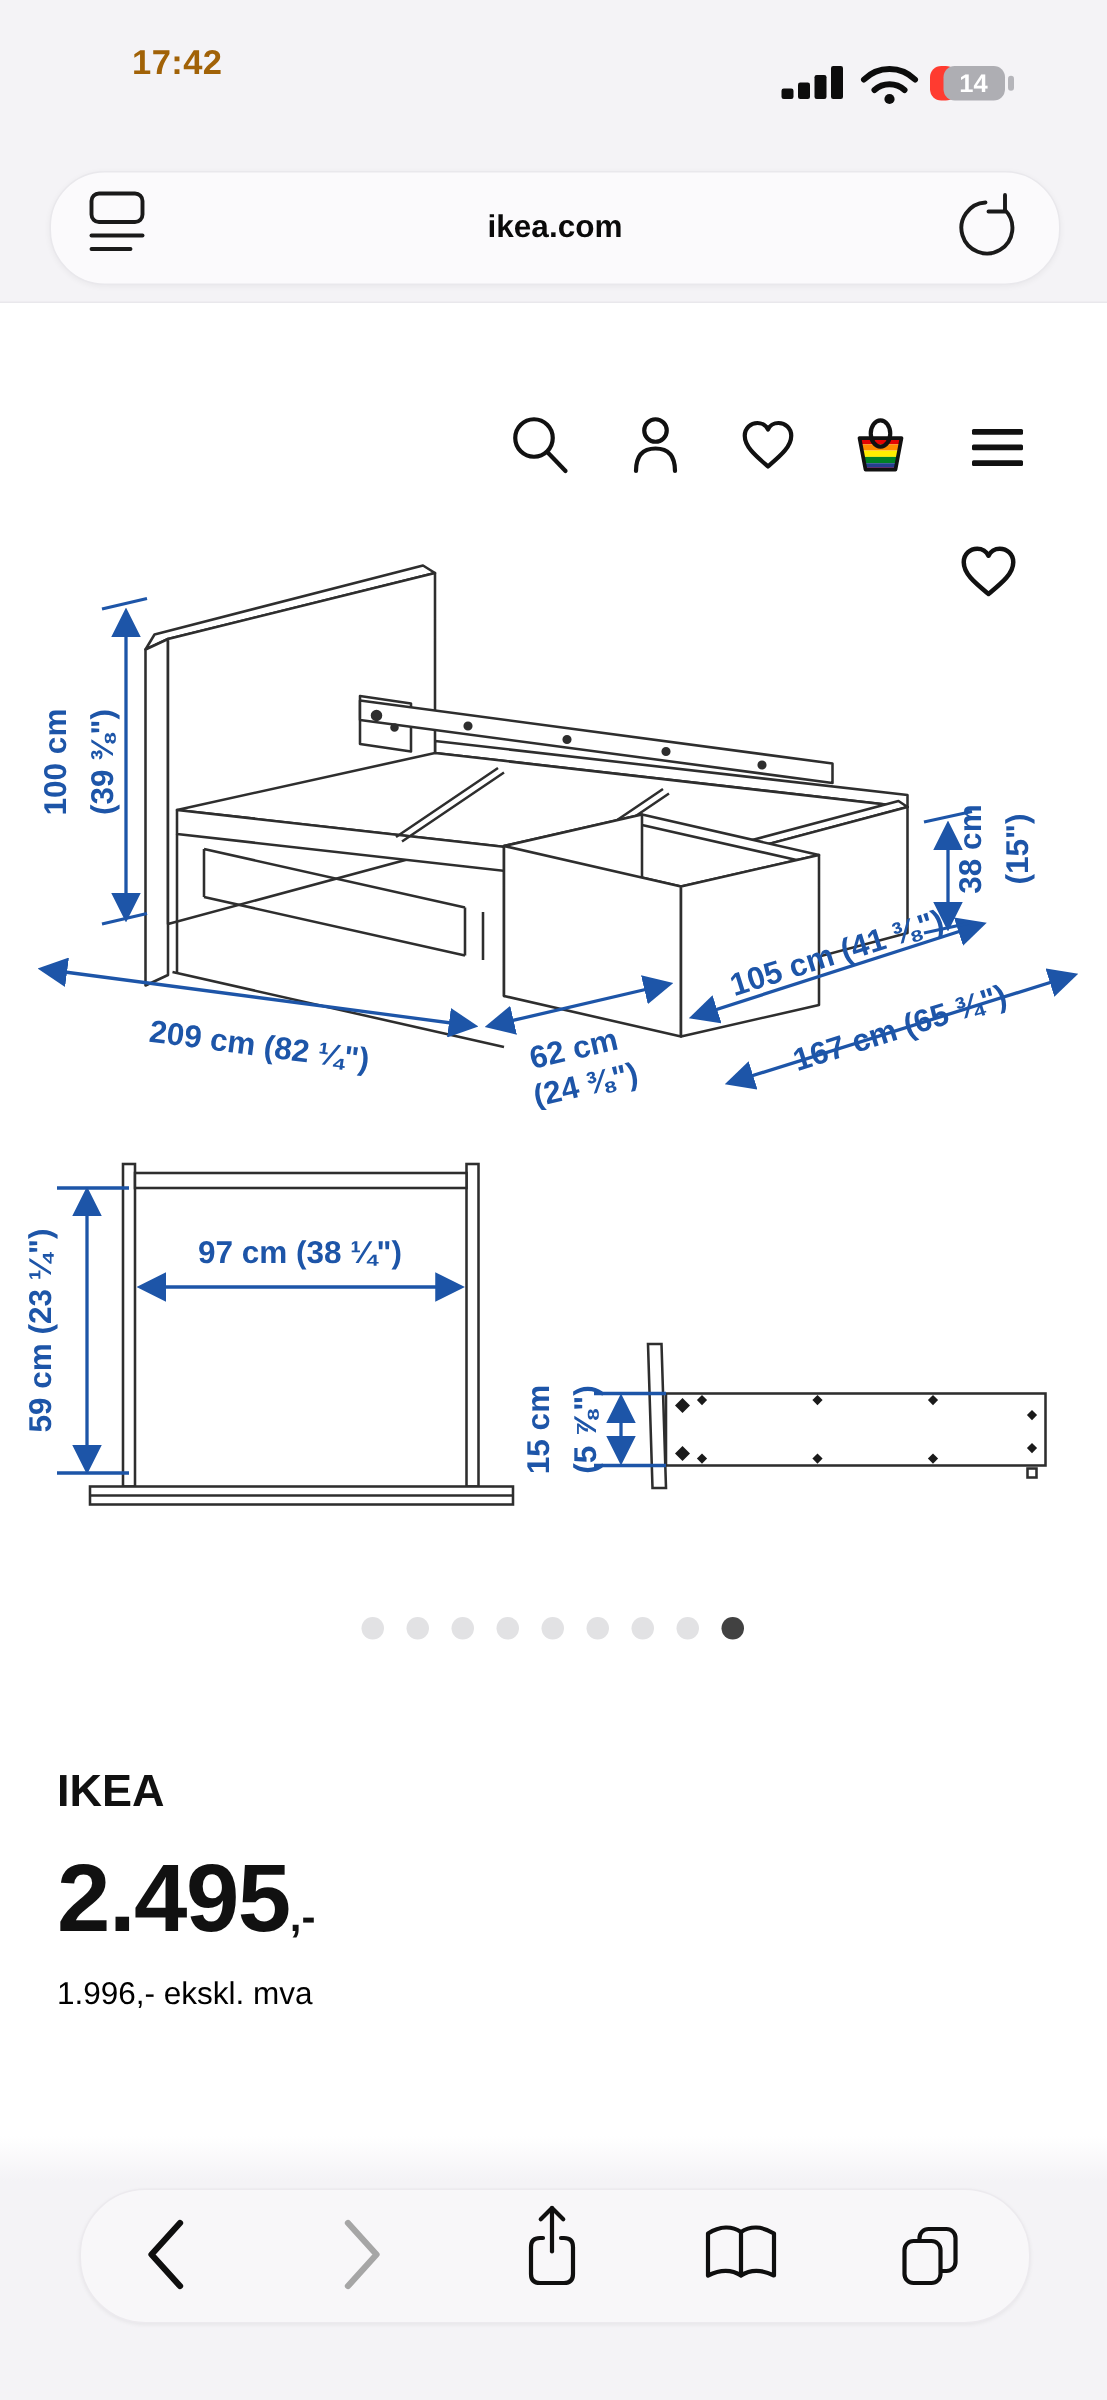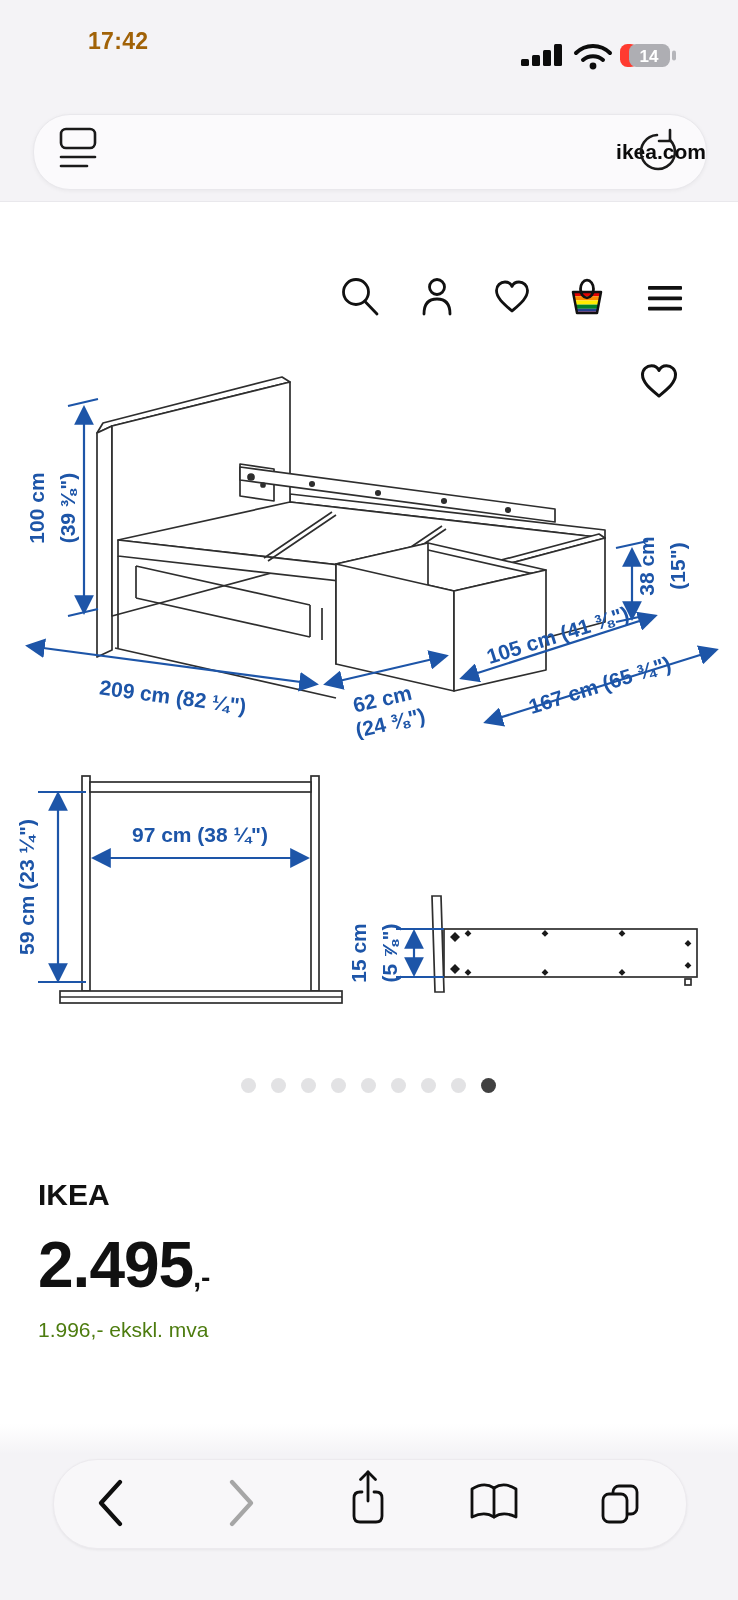--- a/index.html
+++ b/index.html
@@ -4,40 +4,40 @@
 <style>
   html,body{margin:0;padding:0;background:#fff;}
   #phone{position:relative;width:738px;height:1600px;background:#fff;overflow:hidden;
          font-family:"Liberation Sans",sans-serif;-webkit-font-smoothing:antialiased;}
   .abs{position:absolute;}
   
   #top-chrome{left:0;top:0;width:738px;height:201px;background:#f4f3f6;border-bottom:1px solid #e9e8ec;}
   #time{left:88px;top:28px;width:100px;height:30px;font-size:23px;font-weight:700;color:#a16207;letter-spacing:.3px;}
   #url-pill{left:33px;top:114px;width:672px;height:74px;border-radius:37px;background:#fbfafc;
             border:1px solid #e9e8ec;box-shadow:0 1px 4px rgba(0,0,0,.05);}
-  #url-text{left:0;top:0;width:672px;height:74px;line-height:74px;text-align:right;
+  #url-text{left:0;top:0;width:672px;height:74px;line-height:74px;text-align:center;
             font-size:21px;font-weight:600;color:#0a0a0a;}
   
   #logo{left:32px;top:256px;width:200px;height:82px;background:#0058a3;display:flex;align-items:center;justify-content:center;}
   #logo-ellipse{width:188px;height:70px;background:#ffdb00;border-radius:50%;display:flex;align-items:center;justify-content:center;position:relative;}
   #logo-word{font-size:44px;font-weight:900;font-style:italic;color:#0058a3;letter-spacing:1px;transform:scaleY(1.05);}
   #logo-reg{position:absolute;right:2px;top:2px;font-size:13px;font-weight:700;color:#0058a3;}
   
   #dots{left:241px;top:1078px;display:flex;gap:15px;}
   .dot{width:15px;height:15px;border-radius:50%;background:#e2e2e4;}
   .dot.active{background:#414141;}
   
   #product{left:38px;top:1178px;width:662px;color:#111;}
   #product h1{margin:0 0 8px 0;font-size:30px;font-weight:700;}
   #desc{font-size:29.5px;line-height:38px;font-weight:400;}
   #size-link{color:#4a4a4a;text-decoration:underline;text-underline-offset:4px;}
   #price-row{margin-top:16px;}
   #price-int{font-size:64px;font-weight:800;letter-spacing:-1px;}
   #price-suffix{font-size:28px;font-weight:700;}
-  #price-excl{margin-top:16px;font-size:21px;color:#4d7c0f;}
+  #price-excl{margin-top:16px;font-size:21px;color:#000000;}
   
   #bottom-chrome{left:0;top:1424px;width:738px;height:176px;
       background:linear-gradient(#ffffff 0px,#f4f3f6 30px,#f4f3f6 176px);}
   #toolbar-pill{left:53px;top:1459px;width:632px;height:88px;border-radius:44px;background:#f8f7f9;
       border:1px solid #eceaee;box-shadow:0 1px 3px rgba(0,0,0,.06);}
   svg text{font-family:"Liberation Sans",sans-serif;}
   .dim{fill:#1d55a8;font-weight:700;font-size:21px;}
 </style>
 </head>
 <body>

